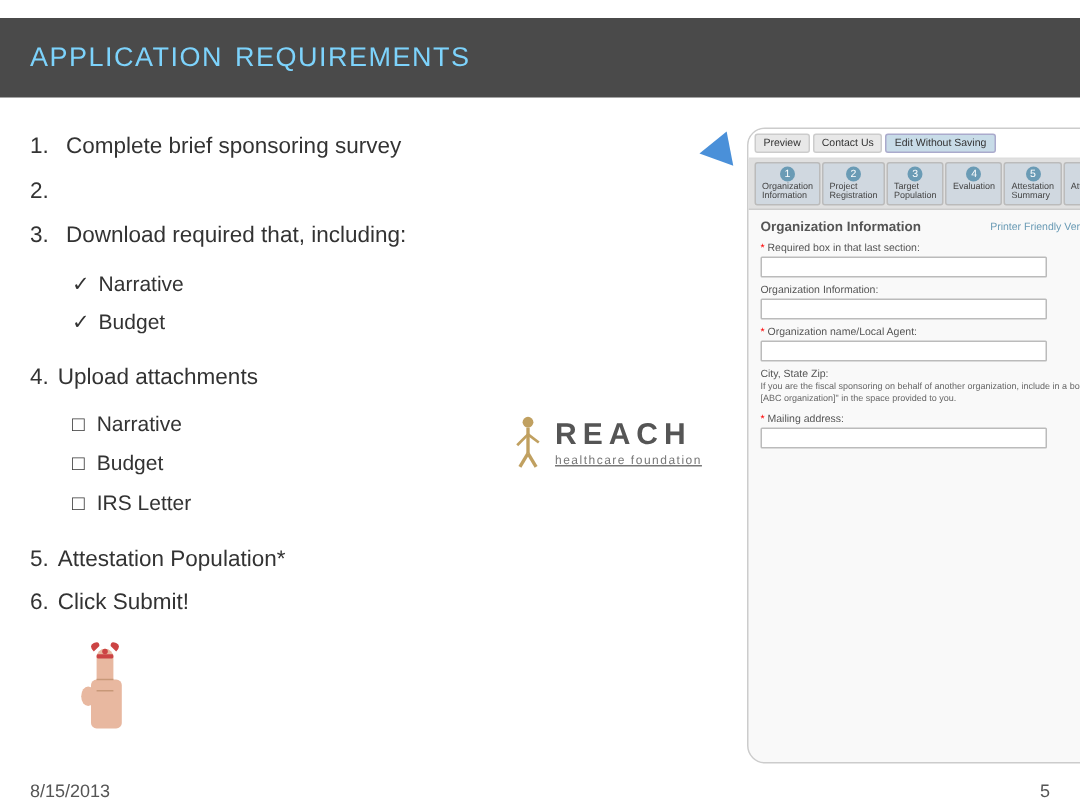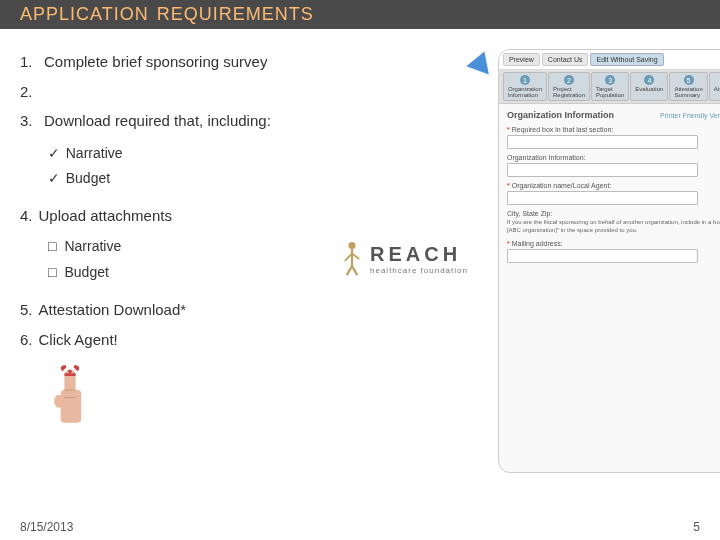--- a/index.html
+++ b/index.html
@@ -8,25 +8,26 @@
       background: #fff;
       width: 720px;
       height: 540px;
       overflow: hidden;
       position: relative;
     }
 
     
     .header-bar {
       background: #4a4a4a;
-      color: #fdba74;
-      padding: 4px 20px;
+      color: #7dd3fc;
+      padding: 16px 20px;
       display: flex;
       align-items: center;
       gap: 8px;
+      margin-top: 12px;
     }
     .header-title-normal {
       font-size: 18px;
       font-weight: normal;
       letter-spacing: 1px;
     }
     .header-title-bold {
       font-size: 18px;
       font-weight: normal;
       letter-spacing: 1px;
@@ -175,20 +176,21 @@
       font-size: 20px;
       font-weight: bold;
       letter-spacing: 4px;
       color: #555;
     }
 
     .reach-text-sub {
       font-size: 8px;
       color: #777;
       letter-spacing: 1px;
+      text-decoration: underline;
     }
 
     
     .blue-arrow {
       position: absolute;
       right: 5px;
       top: 2px;
       width: 0;
       height: 0;
       border-left: 12px solid transparent;
@@ -375,30 +377,33 @@
       <span>Upload attachments</span>
     </div>
 
     <ul class="square-list">
       <li>
         <span>Narrative</span>
       </li>
       <li>
         <span>Budget</span>
       </li>
+      <li>
+        <span>IRS Letter</span>
+      </li>
     </ul>
 
     <div class="step-5">
       <span class="num">5.</span>
-      <span>Attestation Download*</span>
+      <span>Attestation Population*</span>
     </div>
 
     <div class="step-6">
       <span class="num">6.</span>
-      <span>Click Agent!</span>
+      <span>Click Submit!</span>
     </div>
 
     <div class="finger-icon-container">
       <svg class="finger-svg" viewBox="0 0 60 75" xmlns="http://www.w3.org/2000/svg">
 
         <g fill="#d4a0a0">
 
           <rect x="20" y="30" width="22" height="35" rx="4" fill="#e8b8a0"></rect>
 
           <rect x="24" y="8" width="12" height="28" rx="6" fill="#e8b8a0"></rect>

